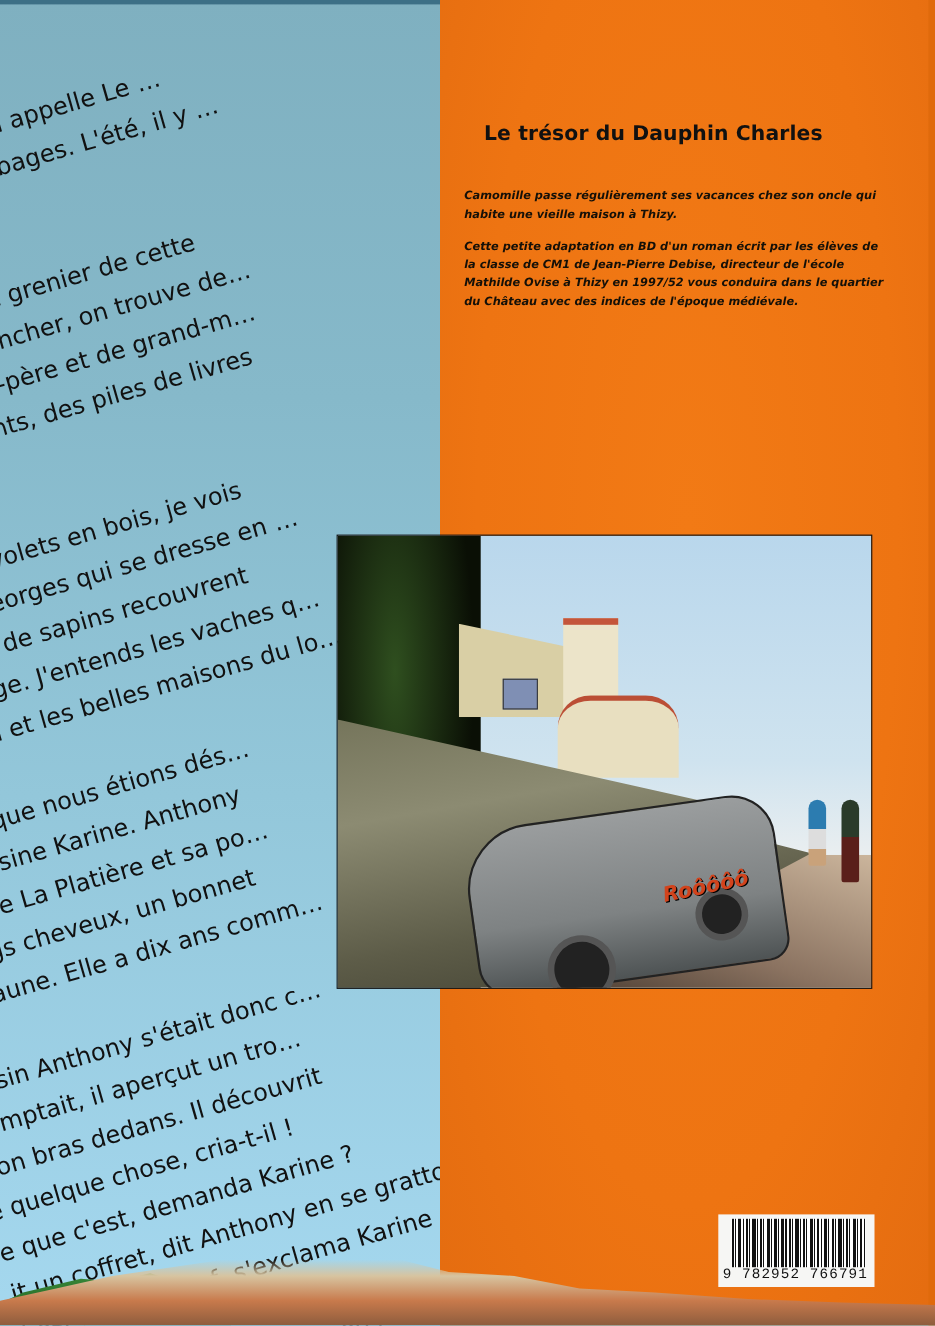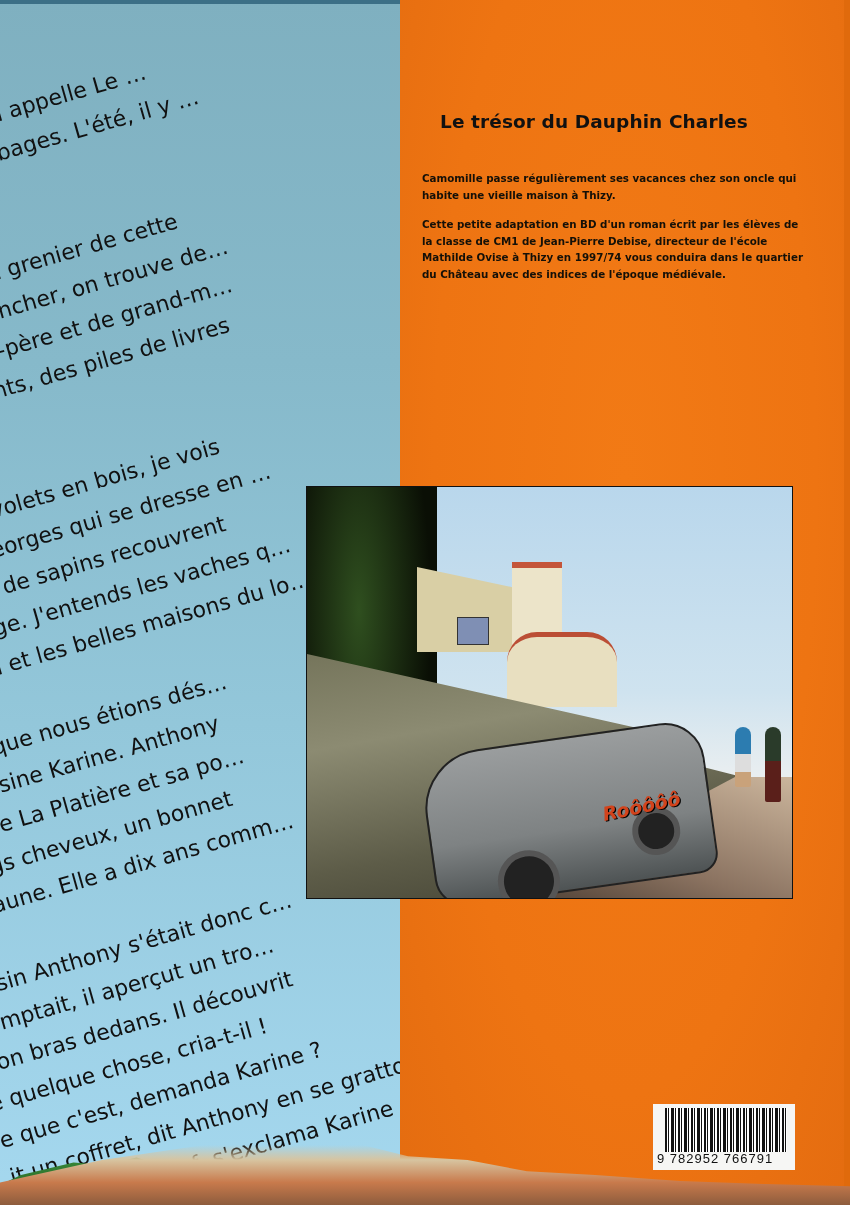--- a/index.html
+++ b/index.html
@@ -10,21 +10,21 @@
   .story { position: absolute; left: -330px; top: 70px; width: 900px; transform: rotate(-16deg); transform-origin: 0 0;
     font-family: "DejaVu Sans", sans-serif; font-size: 22px; line-height: 38px; color: #111; white-space: nowrap; }
   .story .line { display: block; }
   .right-panel { position: absolute; left: 400px; top: 0; width: 450px; height: 1205px;
     background: radial-gradient(ellipse at 50% 40%, #f27a15 0%, #ee7412 60%, #e46c10 100%); }
   .right-panel .edge { position: absolute; right: 0; top: 0; width: 6px; height: 100%; background: #e06a0c; }
   .book-title { position: absolute; left: 40px; top: 75px; font-family: "DejaVu Sans", sans-serif; font-weight: bold;
     font-size: 18.5px; color: #111; letter-spacing: 0.1px; margin-top: 36px; }
   .blurb { position: absolute; left: 22px; top: 170px; width: 400px; font-family: "DejaVu Sans", sans-serif; font-weight: bold;
     font-size: 10.3px; line-height: 16.5px; color: #141008; }
-  .blurb p { margin: 0 16px 13px 0; }
+  .blurb p { margin: 0 16px 13px 0; font-style: italic; }
   .comic { position: absolute; left: 306px; top: 486px; width: 485px; height: 411px; border: 1px solid #111; overflow: hidden;
     background: linear-gradient(180deg, #b9d7ec 0%, #cfe3ef 50%, #e9eef0 70%); }
   .comic .trees { position: absolute; left: 0; top: 0; width: 130px; height: 411px; background: radial-gradient(ellipse at 40% 30%, #2f4f1f 0%, #0a0f05 65%); }
   .comic .wall { position: absolute; left: 0; top: 140px; width: 485px; height: 271px;
     background: linear-gradient(170deg, #6f6f55 0%, #8c8b72 35%, #5d5c48 70%, #3e3d2f 100%);
     clip-path: polygon(0 10%, 75% 40%, 78% 50%, 100% 60%, 100% 100%, 0 100%); }
   .comic .house { position: absolute; left: 110px; top: 80px; width: 140px; height: 85px; background: #d9cfa5;
     clip-path: polygon(0 0, 100% 35%, 100% 100%, 0 100%); }
   .comic .tower { position: absolute; left: 205px; top: 75px; width: 50px; height: 90px; background: #ece4c9; border-top: 6px solid #c4553a; }
   .comic .apse { position: absolute; left: 200px; top: 145px; width: 110px; height: 70px; background: #e8dfc0; border-top: 5px solid #bb4e35;
@@ -39,21 +39,21 @@
     font-size: 19px; color: #d2431c; transform: rotate(-12deg); text-shadow: 1px 1px 0 #000; }
   .comic .person { position: absolute; width: 16px; height: 60px; border-radius: 8px 8px 2px 2px; }
   .village { position: absolute; left: 0; top: 1130px; width: 850px; height: 75px;
     background: linear-gradient(180deg, transparent 0%, transparent 20%, #d7c4a0 40%, #c87a4c 70%, #8d5c3d 100%);
     clip-path: polygon(0 70%, 6% 55%, 12% 40%, 18% 30%, 24% 20%, 30% 10%, 36% 5%, 42% 18%, 48% 35%, 55% 40%, 62% 55%, 70% 60%, 80% 68%, 90% 72%, 100% 75%, 100% 100%, 0 100%); }
   .village-green { position: absolute; left: 0; top: 1155px; width: 210px; height: 50px; background: linear-gradient(180deg, #3b8b3a 0%, #1d5b20 100%);
     clip-path: polygon(0 60%, 10% 40%, 20% 30%, 35% 15%, 50% 20%, 65% 5%, 80% 25%, 100% 40%, 100% 100%, 0 100%); }
   .barcode { position: absolute; left: 653px; top: 1104px; width: 142px; height: 66px; background: #f6f6f4; }
   .barcode .bars { position: absolute; left: 12px; top: 4px; width: 122px; height: 44px;
     background: repeating-linear-gradient(90deg, #111 0 2px, #fff 2px 3px, #111 3px 4px, #fff 4px 6px, #111 6px 9px, #fff 9px 10px, #111 10px 11px, #fff 11px 13px); }
-  .barcode .digits { position: absolute; left: 4px; top: 47px; width: 136px; font-family: Liberation Sans, sans-serif;
+  .barcode .digits { position: absolute; left: 4px; top: 47px; width: 136px; font-family: Liberation Mono, monospace;
     font-size: 13px; color: #111; letter-spacing: 1px; white-space: nowrap; }
 </style>
 </head>
 <body>
 
 <div class="left-panel">
   <div class="topbar"></div>
   <div class="story">
     <span class="line">…éret gr…</span>
     <span class="line">…anne à la main et …</span>
@@ -84,21 +84,21 @@
     <span class="line">…l est fermé à clef, s'exclama Karine</span>
     <span class="line" style="margin-top:38px">…rdez, la clef est coincée sous un pied</span>
   </div>
 </div>
 
 <div class="right-panel">
   <div class="edge"></div>
   <h1 class="book-title">Le trésor du Dauphin Charles</h1>
   <div class="blurb">
     <p>Camomille passe régulièrement ses vacances chez son oncle qui habite une vieille maison à Thizy.</p>
-    <p>Cette petite adaptation en BD d'un roman écrit par les élèves de la classe de CM1 de Jean-Pierre Debise, directeur de l'école Mathilde Ovise à Thizy en 1997/74 vous conduira dans le quartier du Château avec des indices de l'époque médiévale.</p>
+    <p>Cette petite adaptation en BD d'un roman écrit par les élèves de la classe de CM1 de Jean-Pierre Debise, directeur de l'école Mathilde Ovise à Thizy en 1997/52 vous conduira dans le quartier du Château avec des indices de l'époque médiévale.</p>
   </div>
 </div>
 
 <div class="comic">
   <div class="trees"></div>
   <div class="house"></div>
   <div class="tower"></div>
   <div class="apse"></div>
   <div class="window"></div>
   <div class="wall"></div>

